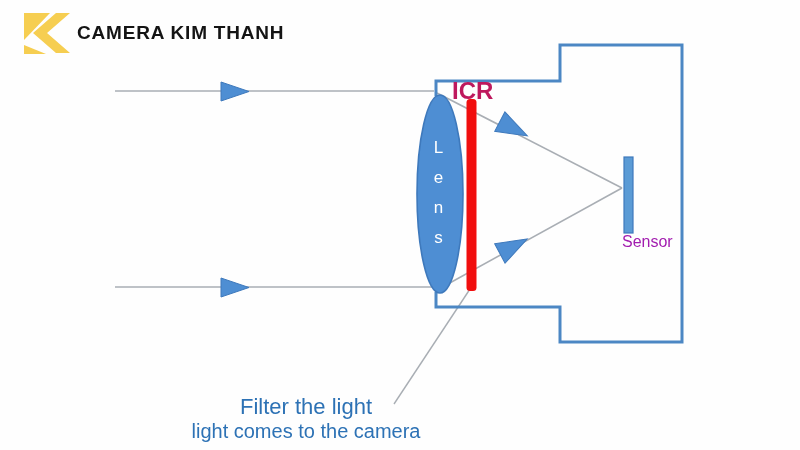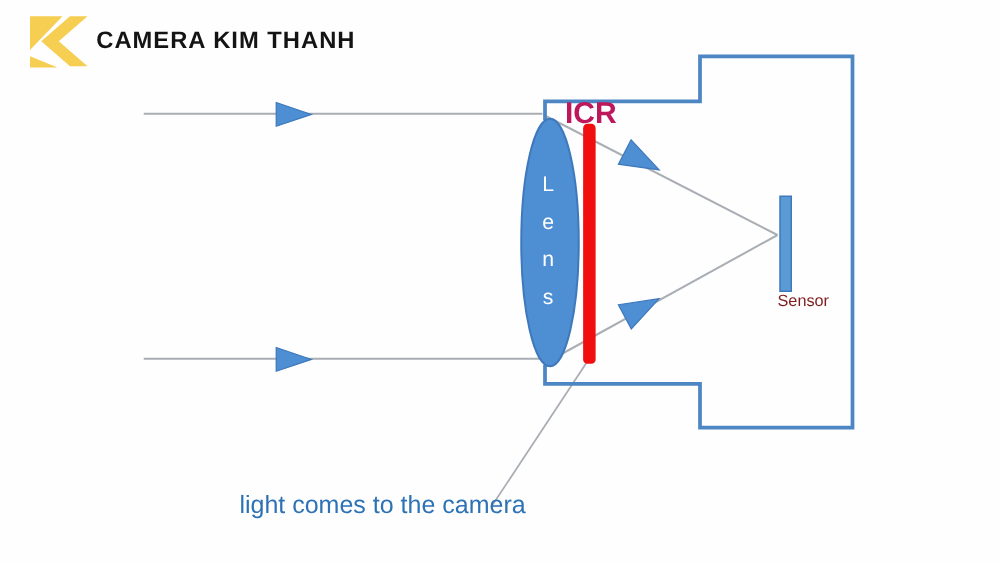--- a/index.html
+++ b/index.html
@@ -48,22 +48,22 @@
     writing-mode: vertical-rl;
     text-orientation: upright;
     letter-spacing: 11px;
     font-size: 17px;
     color: #ffffff;
     height: 130px;
   }
   .sensor-label {
     left: 622px;
     top: 233px;
-    font-size: 13px;
-    color: #7f1d1d;
+    font-size: 16px;
+    color: #a21caf;
   }
   .caption {
     position: absolute;
     left: 146px;
     top: 393px;
     width: 320px;
     text-align: center;
     color: #2d72b5;
   }
   .caption-line1 {
@@ -113,16 +113,17 @@
 
   <div class="label brand-text">CAMERA KIM THANH</div>
 
   <div class="label icr-label">ICR</div>
 
   <div class="label lens-label">Lens</div>
 
   <div class="label sensor-label">Sensor</div>
 
   <div class="caption">
+    <div class="caption-line1">Filter the light</div>
     <div class="caption-line2">light comes to the camera</div>
   </div>
 
 </div>
 
 </body></html>

